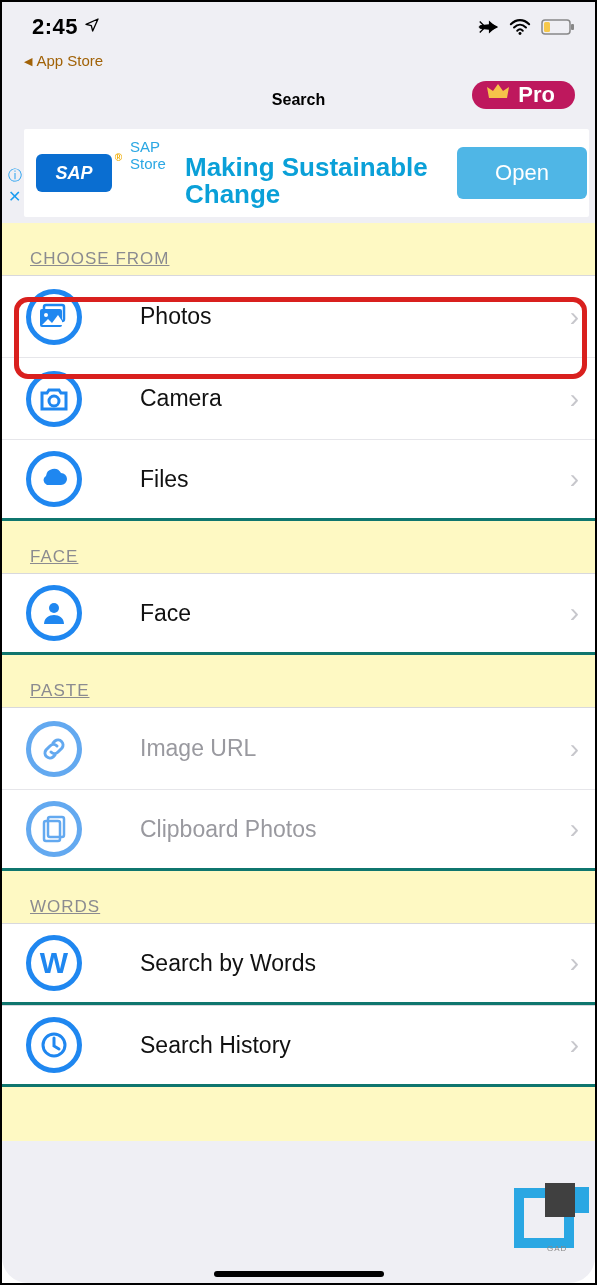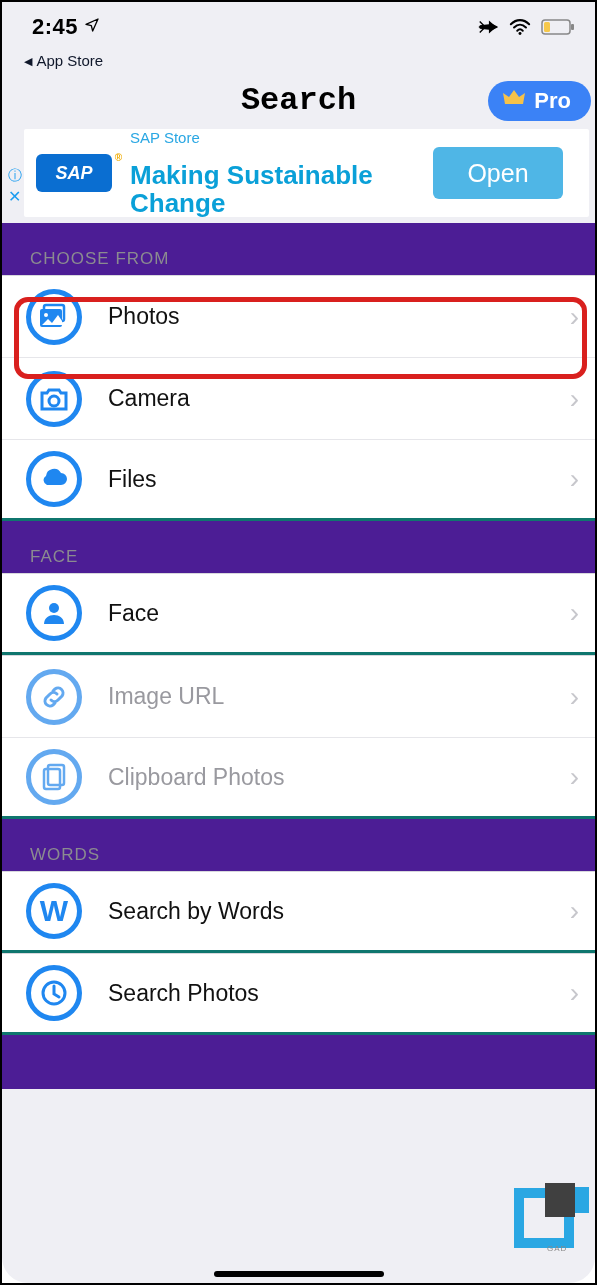--- a/index.html
+++ b/index.html
@@ -33,51 +33,50 @@
   }
   .status-left { display:flex; align-items:center; gap:6px; font-weight:600;}
   .sb-time { font-size: 22px; font-weight: 700; letter-spacing: 0.5px;}
   .sb-loc svg { width:16px; height:16px; }
   .status-right { display:flex; align-items:center; gap:10px; }
   .status-right svg { display:block;}
   .back-link {
     font-size: 15px;
     padding: 0 0 6px 22px;
     font-weight:500;
-    color:#0f172a;
+    color:#a16207;
   }
   .back-link::before{
     content:"◀";
     font-size:11px;
     margin-right:4px;
     position:relative;
     top:-1px;
   }
   
   .header {
     display:flex;
     align-items:center;
     justify-content:center;
     position:relative;
     height:50px;
     background:#efeff4;
   }
   .header-title {
-    font-size:32px;
+    font-size:16px;
     font-weight:700;
-    font-family:Liberation Mono, monospace;
   }
   .pro-btn{
     position:absolute;
-    right:4px;
+    right:20px;
     top:6px;
-    background:#3b82f6;
+    background:#be185d;
     color:#fff;
     border-radius:24px;
-    height:40px;
+    height:28px;
     display:flex;
     align-items:center;
     padding:0 20px 0 14px;
     gap:8px;
     font-size:22px;
     font-weight:700;
   }
   .pro-btn svg{width:24px;height:24px;}
   
   .ad-card{
@@ -108,36 +107,37 @@
     background:#0a6ed1;
     color:#fff;
     border-radius:6px;
     display:flex;align-items:center;justify-content:center;
     font-weight:800;
     font-style:italic;
     font-size:18px;
     position:relative;
   }
   .ad-logo .ad-rtext{ color:#f0ab00; font-size:10px; position:absolute; right:-10px; top:-2px; font-style:normal; font-weight:600;}
-  .ad-copy{ display:flex; flex-direction:column; flex:1; }
+  .ad-copy{ display:flex; flex-direction:row; flex:1; }
   .ad-store{ color:#2aa7e3; font-size:15px;}
   .ad-headline{ color:#0aa0d8; font-size:26px; line-height:1.05; font-weight:600;margin-top:16px;}
   .ad-cta{
     color:#fff; background:#4fb6e6; border-radius:6px;
     height:52px; width:130px; display:flex; align-items:center; justify-content:center;
-    margin-right:26px; font-size:25px; font-weight:500;
+    margin-right:2px; font-size:22px; font-weight:500;
   }
 
   
   .section-header{
     padding:26px 14px 6px 28px;
     color:#8b8b90;
     font-size:17px;
     letter-spacing:1px;
-    background:#4c1d95;
+    background:#fef9c3;
+    text-decoration:underline;
   }
   .list{
     background:#fff;
   }
   .row{
     display:flex;
     align-items:center;
     min-height:82px;
     border-top:1px solid #e6e6ea;
     padding:0 16px 0 24px;
@@ -155,20 +155,21 @@
     color:#1f87f0;
   }
   .row.dim .icon-ring{ border-color:#63a9f0; color:#63a9f0;}
   .row.dim .row-label{ color:#99999f; }
   .row .icon-ring svg{ width:32px; height:32px; }
   .row-label{
     font-size:23px;
     font-weight:400;
     color:#111;
     flex:1;
+    margin-left:32px;
   }
   .chevron{
     color:#c7c7cc;
     font-size:28px;
     font-weight:300;
   }
   .highlight-ring{
     position:absolute;
     pointer-events:none;
     border:5px solid #d9201e;
@@ -303,20 +304,21 @@
         <svg viewBox="0 0 32 32">
             <circle cx="16" cy="11" r="5" fill="currentColor"></circle>
             <path d="M6 27c0-6 5-9 10-9s10 3 10 9" fill="currentColor"></path>
           </svg>
       </div>
       <div class="row-label">Face</div>
       <div class="chevron">›</div>
     </div>
   </div>
 
+  <div class="section-header">PASTE</div>
   <div class="list">
     <div class="row dim">
       <div class="icon-ring">
         <svg viewBox="0 0 32 32">
             <path d="M13 19a5 5 0 0 0 7 0l4-4a5 5 0 0 0-7-7l-2 2" fill="none" stroke="currentColor" stroke-width="3" stroke-linecap="round"></path>
             <path d="M19 13a5 5 0 0 0-7 0l-4 4a5 5 0 0 0 7 7l2-2" fill="none" stroke="currentColor" stroke-width="3" stroke-linecap="round"></path>
           </svg>
       </div>
       <div class="row-label">Image URL</div>
       <div class="chevron">›</div>
@@ -345,21 +347,21 @@
   </div>
 
   <div class="list">
     <div class="row">
       <div class="icon-ring">
         <svg viewBox="0 0 32 32">
             <circle cx="16" cy="16" r="11" fill="none" stroke="currentColor" stroke-width="3"></circle>
             <path d="M16 9v8l5 3" fill="none" stroke="currentColor" stroke-width="3" stroke-linecap="round"></path>
           </svg>
       </div>
-      <div class="row-label">Search Photos</div>
+      <div class="row-label">Search History</div>
       <div class="chevron">›</div>
     </div>
   </div>
 
   <div class="section-header" style="padding-bottom:28px"></div>
 
 </div>
 
 <div class="highlight-ring"></div>
 

